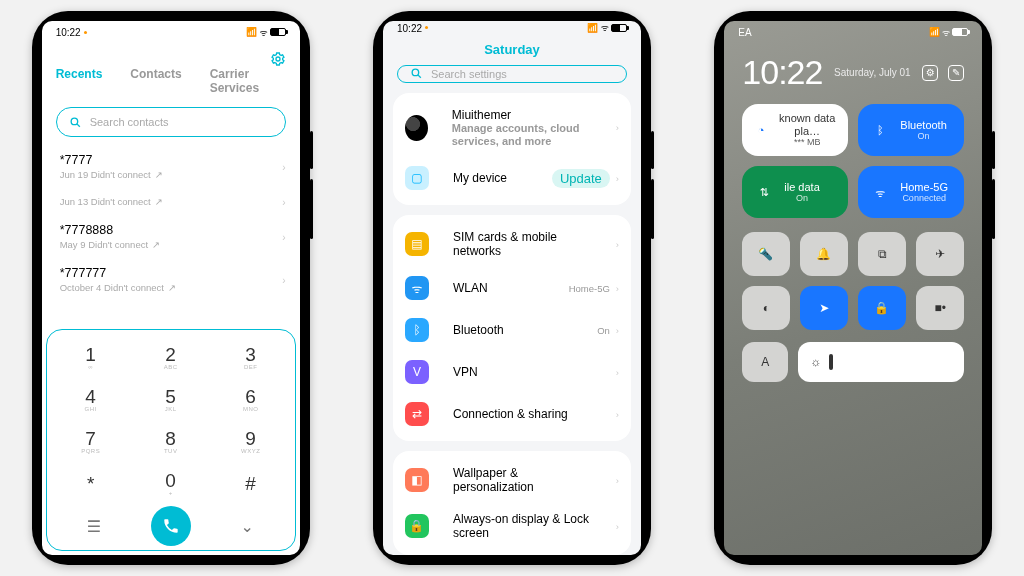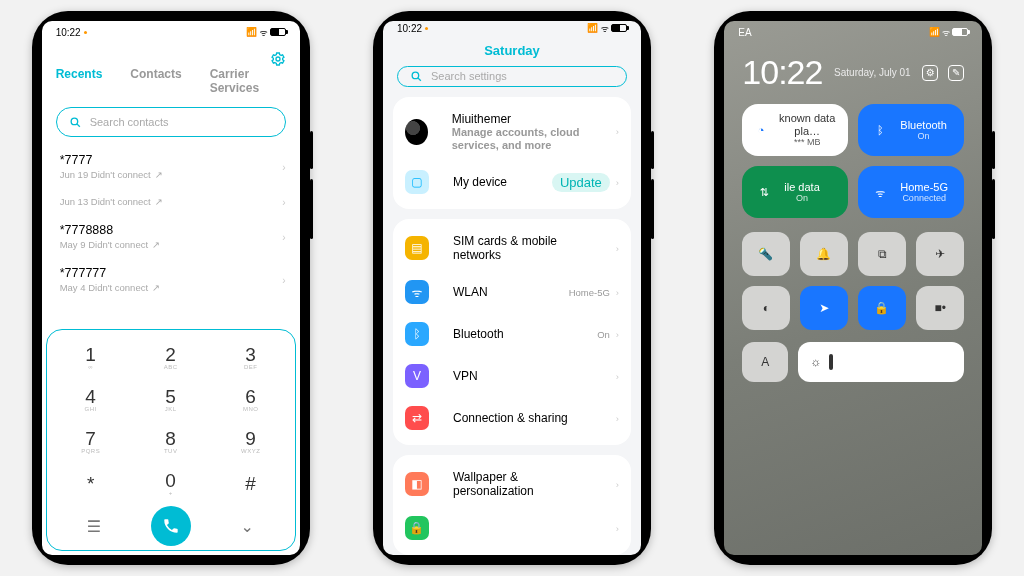--- a/index.html
+++ b/index.html
@@ -296,21 +296,21 @@
         <span class="num">*7778888</span>
         <span class="meta">
             <span>May 9 Didn't connect</span>
             <span>↗</span>
           </span>
         <span class="chev">›</span>
       </div>
       <div class="call">
         <span class="num">*777777</span>
         <span class="meta">
-            <span>May 4 Didn't connect</span>
+            <span>October 4 Didn't connect</span>
             <span>↗</span>
           </span>
         <span class="chev">›</span>
       </div>
     </div>
 
     <div class="dialpad">
       <div class="row">
         <div class="key">
             <span class="d">1</span>
@@ -482,20 +482,21 @@
           </div>
         <div class="label">Wallpaper &amp; personalization</div>
         <div class="right">
             <span class="chev">›</span>
           </div>
       </div>
       <div class="row">
         <div class="ico" style="background: rgb(34, 197, 94);">
             <span>🔒</span>
           </div>
+        <div class="label" style="max-width:170px">Always-on display &amp; Lock screen</div>
         <div class="right">
             <span class="chev">›</span>
           </div>
       </div>
     </div>
   </div>
 </div>
 
 <div class="phone p3">
   <div class="screen">

